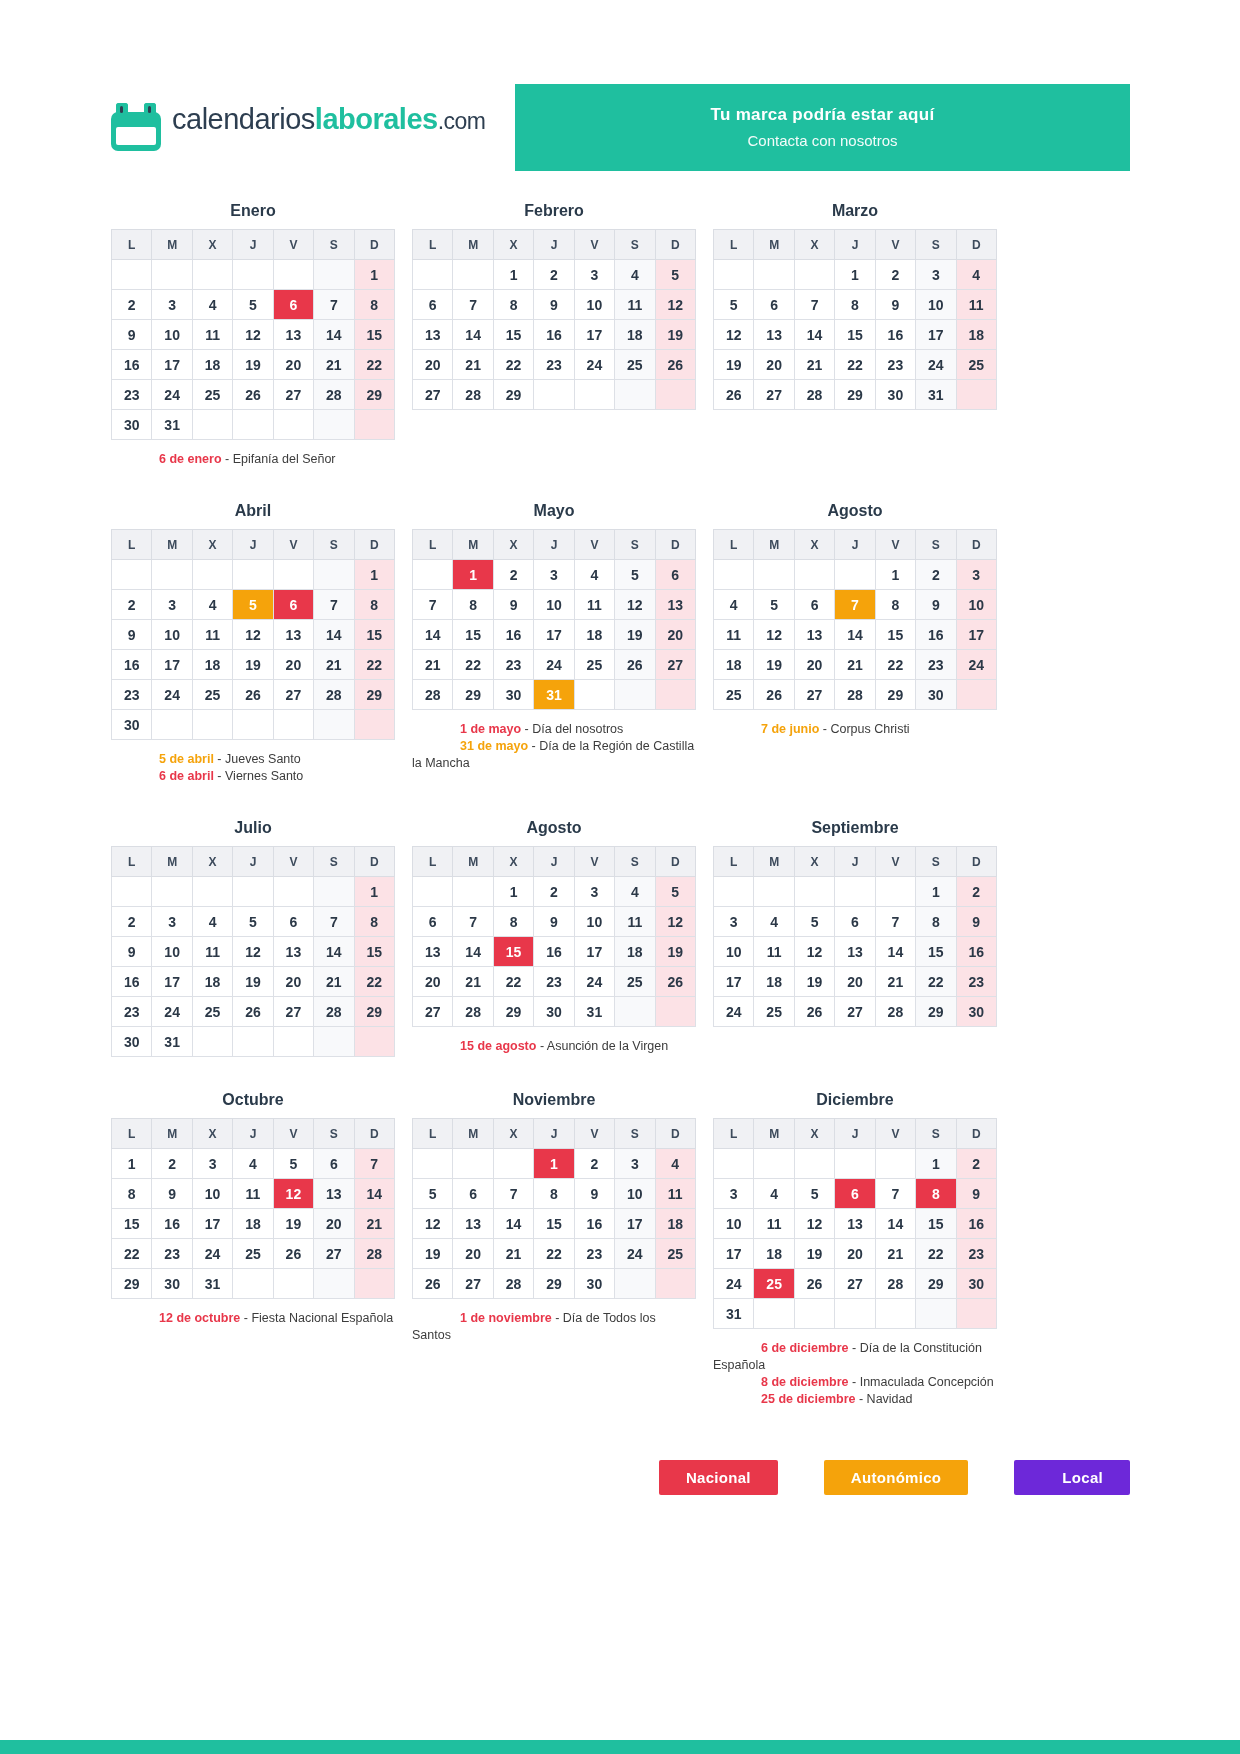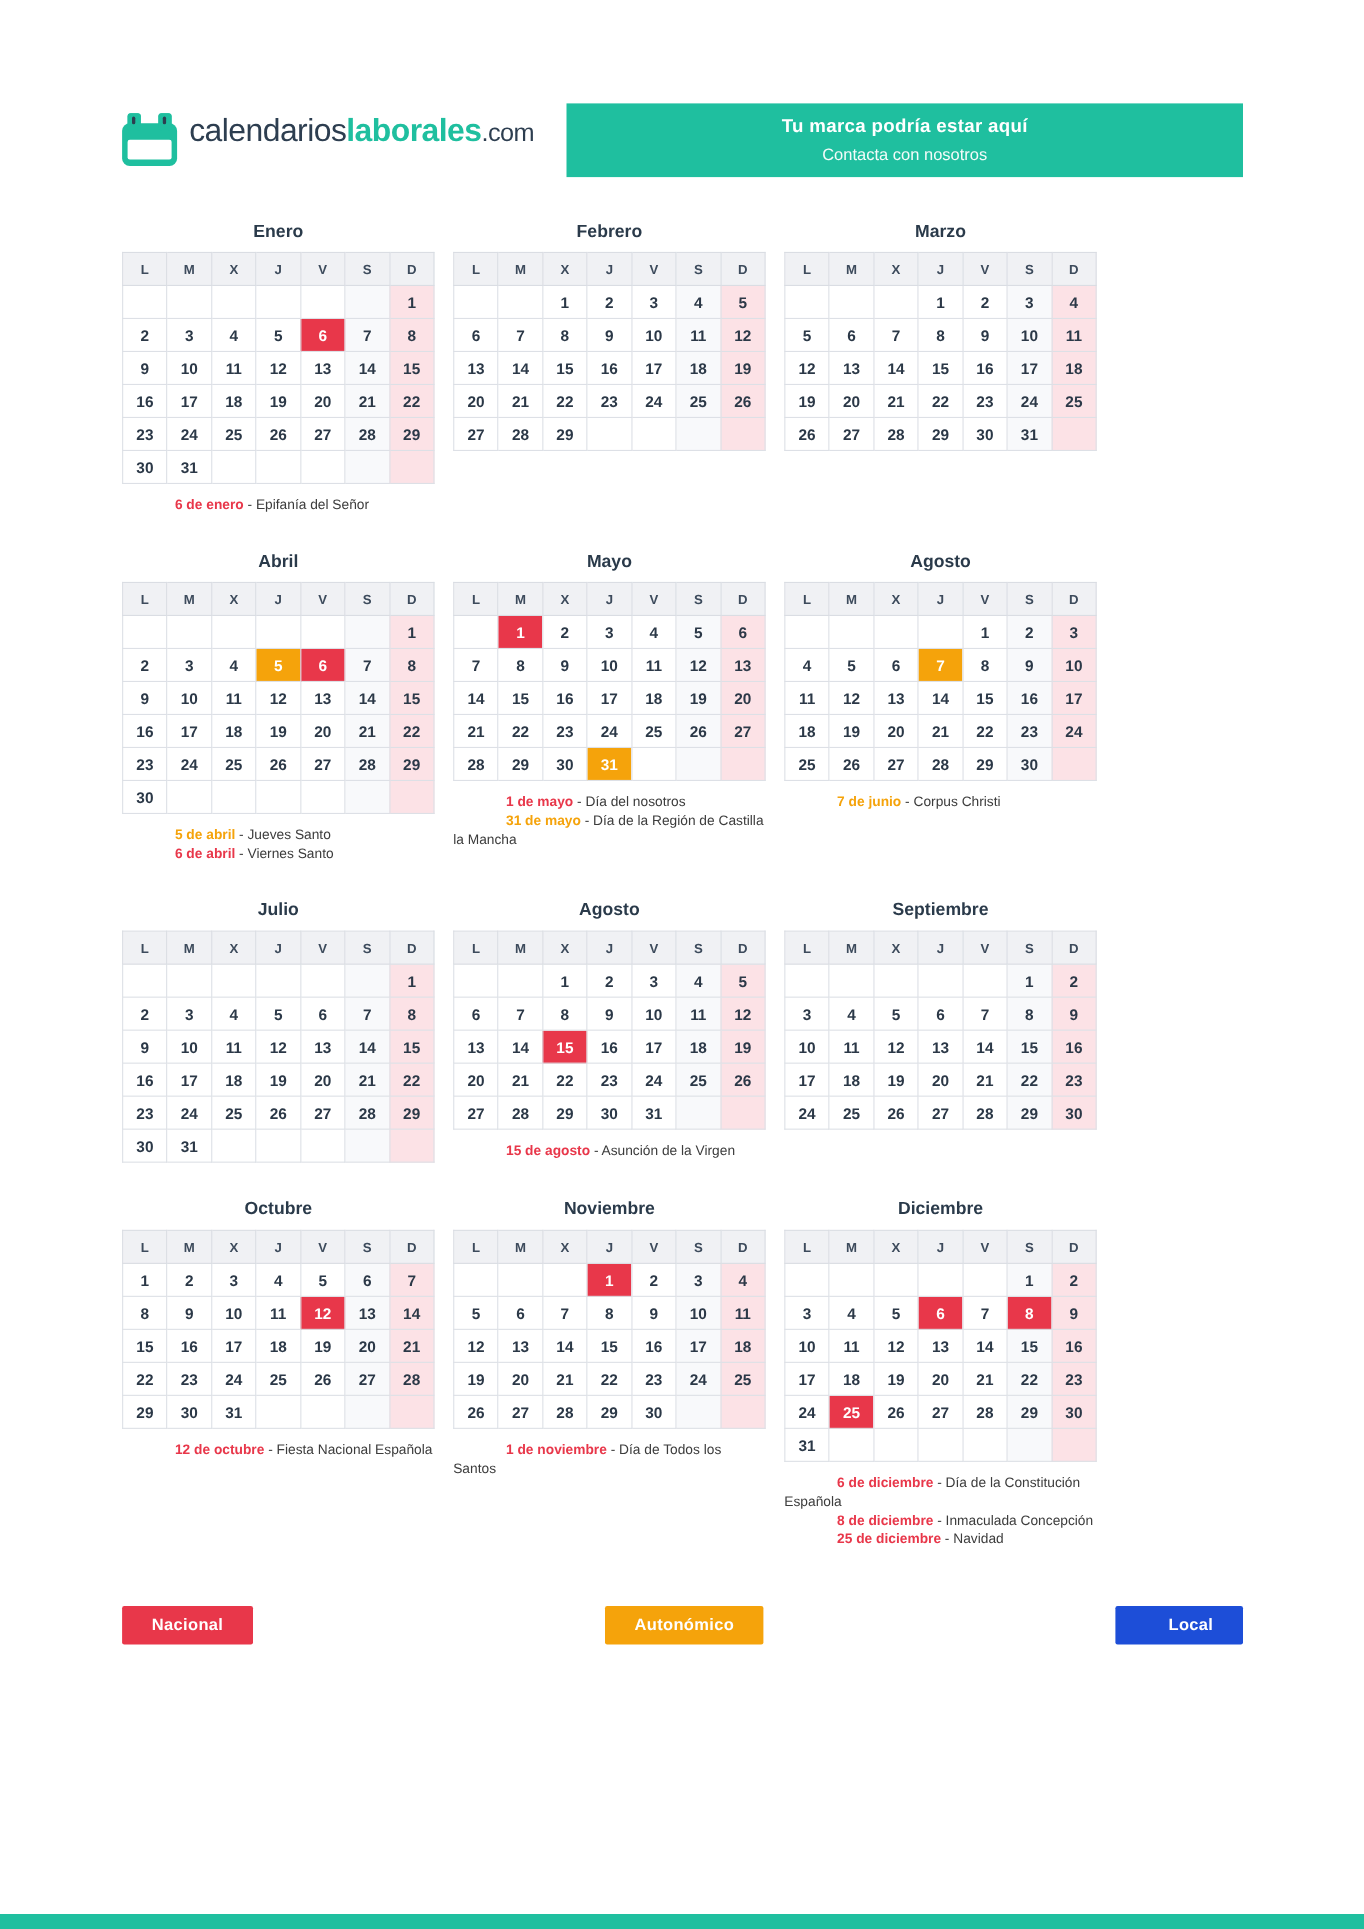--- a/index.html
+++ b/index.html
@@ -28,21 +28,21 @@
   .cal-icon .body{position:absolute;top:9px;left:0;width:50px;height:39px;background:var(--teal);border-radius:7px;}
   .cal-icon .sheet{position:absolute;top:24px;left:5px;width:40px;height:18px;background:#fff;border-radius:2px;}
   .cal-icon .tab{position:absolute;top:0;width:12px;height:16px;background:var(--teal);border-radius:3px;}
   .cal-icon .tab.l{left:5px;} .cal-icon .tab.r{right:5px;}
   .cal-icon .tab::after{content:"";position:absolute;top:3px;left:4px;width:3px;height:7px;background:var(--navy);border-radius:2px;}
   .logo-text{font-size:29px;letter-spacing:-0.5px;white-space:nowrap;}
   .logo-text .t1{color:var(--navy);font-weight:500;}
   .logo-text .t2{color:var(--teal);font-weight:700;}
   .logo-text .t3{color:var(--navy);font-size:23px;font-weight:500;}
   .banner{
-    width:615px;height:67px;background:var(--teal);color:#fff;text-align:center;
+    width:615px;height:87px;background:var(--teal);color:#fff;text-align:center;
     display:flex;flex-direction:column;justify-content:center;gap:7px;cursor:pointer;
   }
   .banner .b1{font-size:17px;font-weight:700;letter-spacing:.3px;}
   .banner .b2{font-size:15px;font-weight:400;opacity:.95;}
 
   
   .main-title{margin-top:36px;text-align:center;font-size:27px;font-weight:700;color:#263444;letter-spacing:.2px;}
 
   
   .months{margin-top:30px;display:grid;grid-template-columns:repeat(3,284px);column-gap:17px;row-gap:34px;align-items:start;}
@@ -60,21 +60,21 @@
   table.cal td.sun{background:var(--sun);}
   table.cal td.hl-nacional{background:var(--red);color:#fff;}
   table.cal td.hl-autonomico{background:var(--orange);color:#fff;}
   .notes{margin-top:11px;}
   .note{font-size:12.5px;line-height:17px;color:#3c3c3c;}
   .note-date{font-weight:700;margin-left:48px;}
   .note-date.nacional{color:var(--red);}
   .note-date.autonomico{color:var(--orange);}
 
   
-  .legend{display:flex;justify-content:space-between;gap:46px;margin-top:52px;}
+  .legend{display:flex;justify-content:flex-end;gap:46px;margin-top:52px;}
   .legend-btn{
     color:#fff;font-size:15px;font-weight:700;padding:9px 27px;border-radius:2px;
     letter-spacing:.3px;cursor:pointer;
   }
 
   
   .footer-bar{position:absolute;left:0;right:0;bottom:0;height:14px;background:var(--teal);}
 </style>
 </head>
 <body>
@@ -919,18 +919,18 @@
           <div class="note"><span class="note-date nacional">6 de diciembre</span><span class="note-desc"> - Día de la Constitución Española</span></div>
           <div class="note"><span class="note-date nacional">8 de diciembre</span><span class="note-desc"> - Inmaculada Concepción</span></div>
           <div class="note"><span class="note-date nacional">25 de diciembre</span><span class="note-desc"> - Navidad</span></div>
         </div>
       </div>
     </div>
 
   <div class="legend">
       <div class="legend-btn" style="background: rgb(232, 55, 74);">Nacional</div>
       <div class="legend-btn" style="background: rgb(245, 163, 11);">Autonómico</div>
-      <div class="legend-btn" style="background: #1d4ed8; padding-left: 48px;">Local</div>
+      <div class="legend-btn" style="background: #6d28d9; padding-left: 48px;">Local</div>
     </div>
 
 </div>
 
 <div class="footer-bar"></div>
 
 </body></html>

